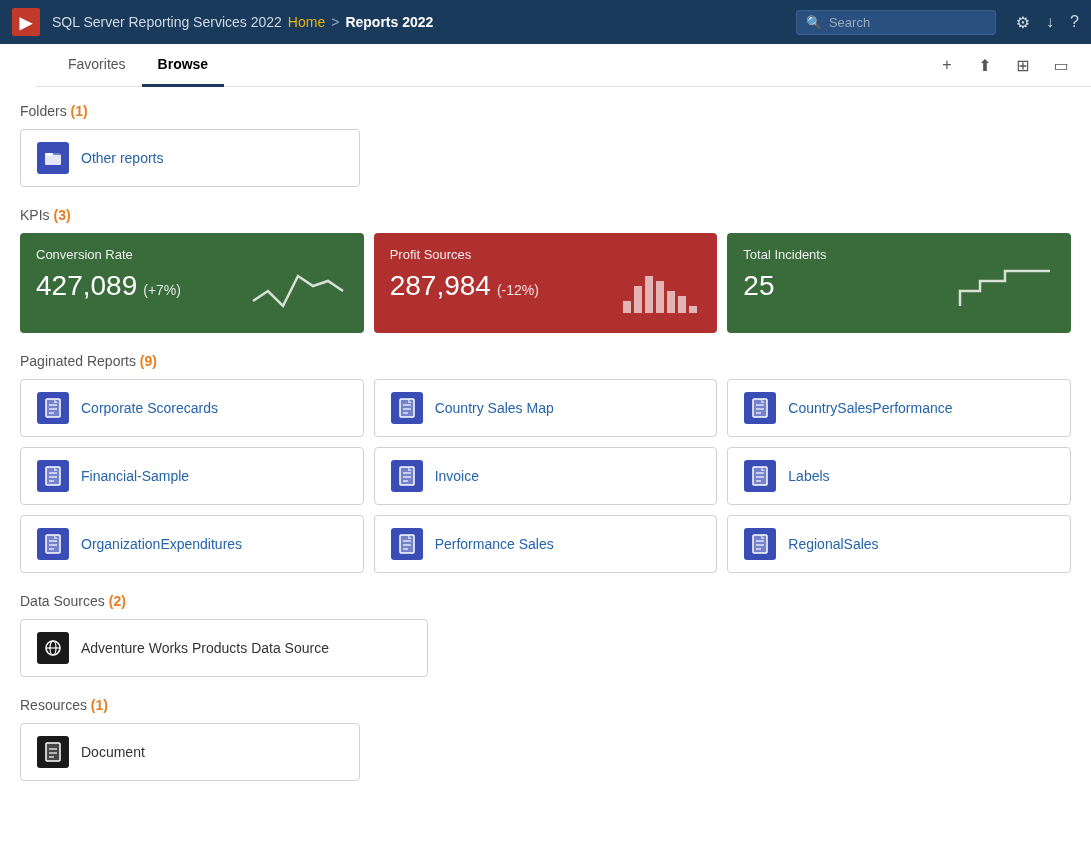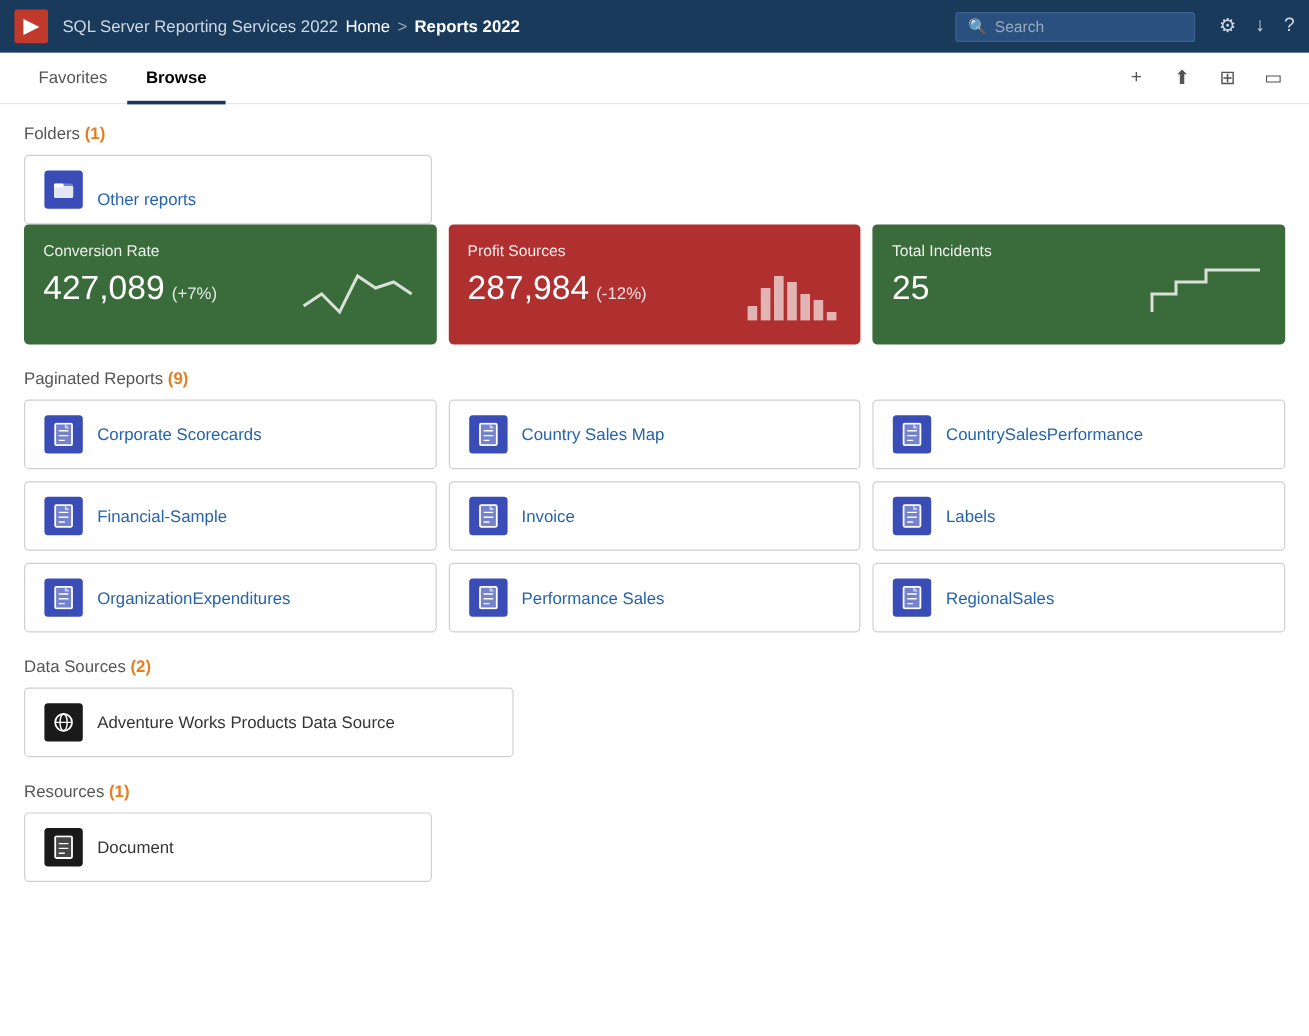--- a/index.html
+++ b/index.html
@@ -48,20 +48,21 @@
     .header-actions { display: flex; align-items: center; gap: 16px; margin-left: 8px; }
     .header-action-icon { color: #cdd8e3; font-size: 16px; cursor: pointer; }
 
     
     .nav-tabs {
       border-bottom: 1px solid #e0e0e0;
       display: flex;
       align-items: center;
       padding: 0 16px;
       background: #fff;
+      margin-left: 36px;
     }
     .nav-tab {
       padding: 12px 16px;
       cursor: pointer;
       font-size: 14px;
       color: #555;
       border-bottom: 3px solid transparent;
       margin-bottom: -1px;
     }
     .nav-tab.active {
@@ -97,21 +98,21 @@
     .section-header:first-child { margin-top: 0; }
     .section-header .count { color: #e67e22; font-weight: 600; }
 
     
     .folder-grid { display: flex; gap: 10px; flex-wrap: wrap; }
     .folder-item {
       border: 1px solid #d0d0d0;
       border-radius: 4px;
       padding: 12px 16px;
       display: flex;
-      align-items: flex-end;
+      align-items: center;
       gap: 12px;
       width: 340px;
       cursor: pointer;
       background: #fff;
     }
     .folder-icon {
       width: 32px; height: 32px;
       background: #3a4db7;
       border-radius: 3px;
       display: flex;
@@ -232,21 +233,21 @@
   </style>
 </head>
 <body>
 
 <div class="header">
   <div class="header-logo">
     <span class="header-logo-icon">▶</span>
   </div>
   <div class="header-title">
     <span class="app-name">SQL Server Reporting Services 2022</span>
-    <span style="color:#ffffff;cursor:pointer;">Home</span>
+    <span style="color:#eab308;cursor:pointer;">Home</span>
     <span style="color:#9ab;">&gt;</span>
     <span class="breadcrumb-current">Reports 2022</span>
   </div>
   <div class="header-search">
     <span style="color:#9ab;font-size:13px;">🔍</span>
     <input type="text" placeholder="Search" style="">
   </div>
   <div class="header-actions">
     <span class="header-action-icon">⚙</span>
     <span class="header-action-icon">↓</span>
@@ -277,20 +278,24 @@
         <svg width="20" height="20" viewBox="0 0 20 20" fill="none">
           <rect x="2" y="5" width="16" height="12" rx="2" fill="white" opacity="0.3"></rect>
           <rect x="2" y="7" width="16" height="10" rx="1" fill="white" opacity="0.8"></rect>
           <rect x="2" y="5" width="8" height="3" rx="1" fill="white"></rect>
         </svg>
       </div>
       <span class="folder-label">Other reports</span>
     </div>
   </div>
 
+  <div class="section-header" style="margin-top:20px;">
+    <span>KPIs</span>
+    <span class="count">(3)</span>
+  </div>
   <div class="kpi-grid">
 
     <div class="kpi-card green">
       <div class="kpi-card-title">Conversion Rate</div>
       <div style="display:flex;align-items:baseline;">
         <span class="kpi-card-value">427,089</span>
         <span class="kpi-card-change">(+7%)</span>
       </div>
       <div class="kpi-chart">
         <svg width="100" height="55" class="sparkline">

